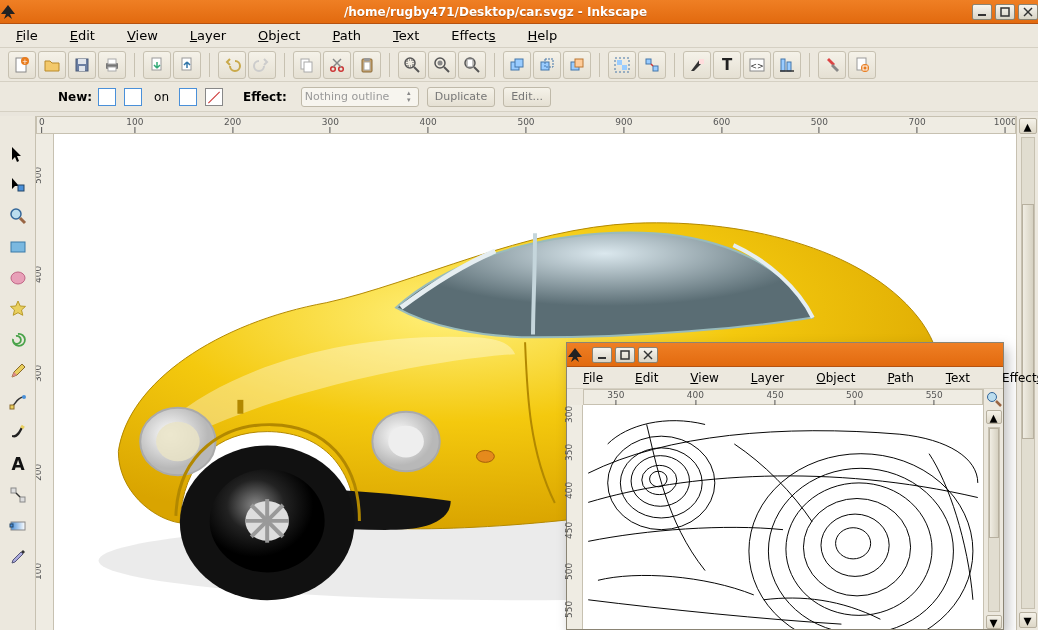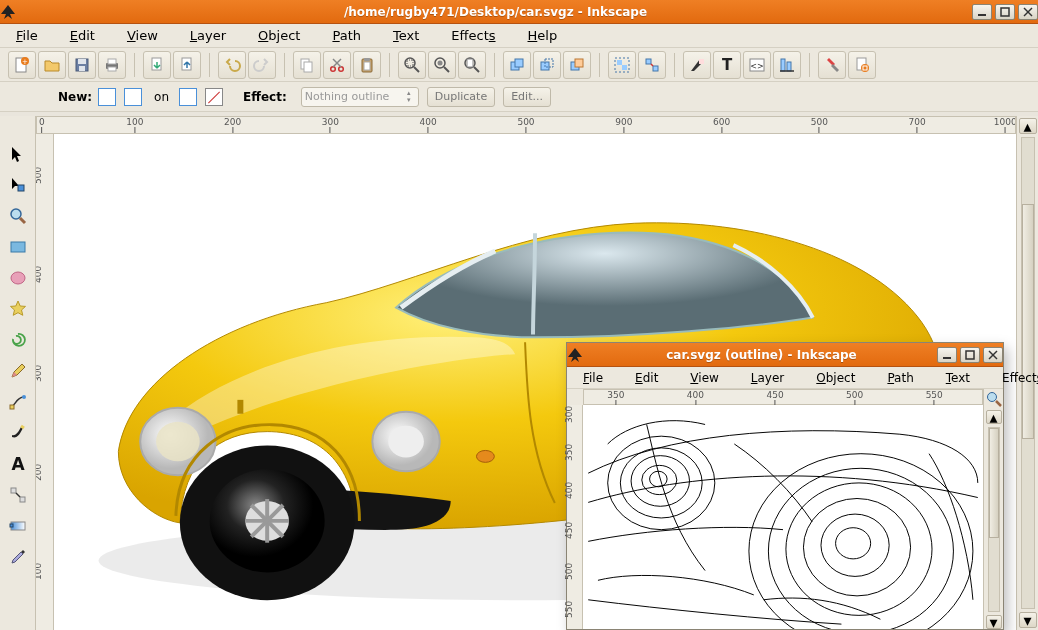--- a/index.html
+++ b/index.html
@@ -553,21 +553,20 @@
   <div class="arr">▾</div>
 </div>
 
 <div class="subwin">
   <div class="titlebar">
     <span class="app-icon">
       <svg width="16" height="16" viewBox="0 0 16 16">
           <polygon points="8,1 15,10 10,10 12,15 8,12 4,15 6,10 1,10" fill="#222"></polygon>
         </svg>
     </span>
-    <span class="title">car.svgz (outline) - Inkscape</span>
     <span class="win-btn">
         <svg width="10" height="10">
           <line x1="1" y1="8" x2="9" y2="8" stroke="#333" stroke-width="2"></line>
         </svg>
       </span>
     <span class="win-btn">
         <svg width="10" height="10">
           <rect x="1" y="1" width="8" height="8" fill="none" stroke="#333" stroke-width="1.5"></rect>
         </svg>
       </span>

